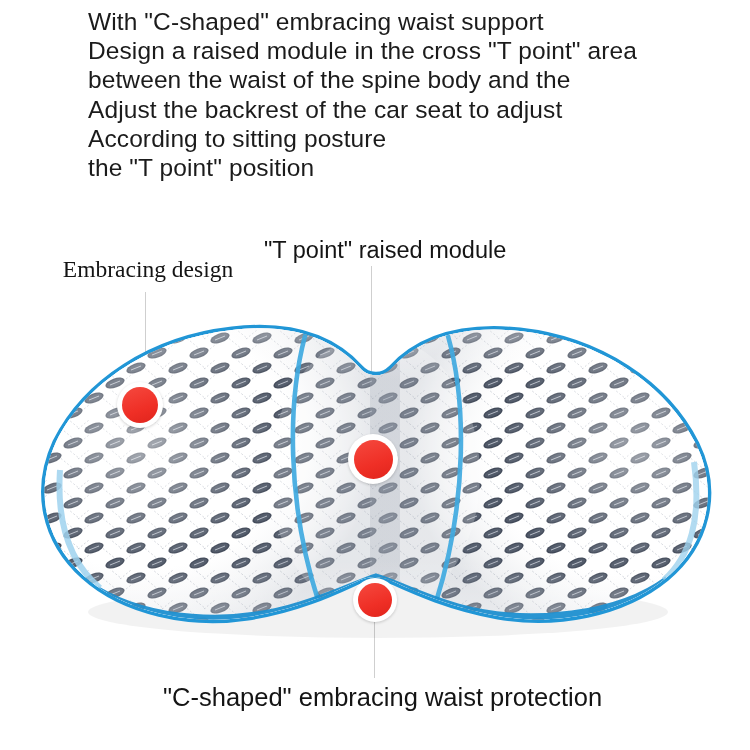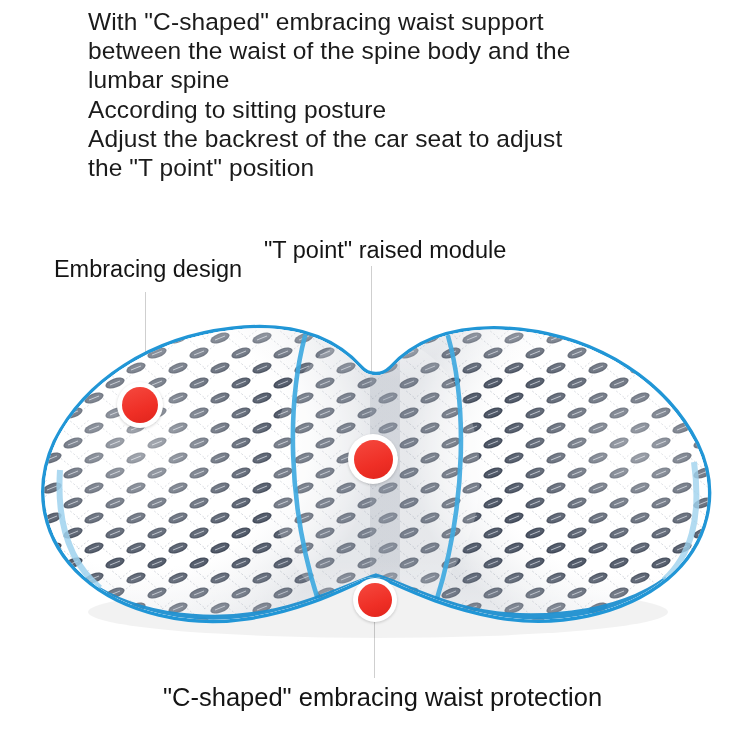--- a/index.html
+++ b/index.html
@@ -40,20 +40,21 @@
     color: #141414;
     white-space: nowrap;
   }
   #label-embracing {
     left: 42px;
     top: 256px;
     width: 212px;
     text-align: center;
     font-size: 23.5px;
     line-height: 27.5px;
+    font-family: Liberation Serif, serif;
   }
   #label-tpoint {
     left: 264px;
     top: 236px;
     font-size: 23.5px;
     line-height: 28px;
   }
   #label-cshaped {
     left: 163px;
     top: 682px;
@@ -111,24 +112,24 @@
   }
   #marker-bottom .dot { width: 34px; height: 34px; }
 </style>
 </head>
 <body>
 
 <div id="page">
 
   <div id="description">
     <div class="desc-line">With "C-shaped" embracing waist support</div>
+    <div class="desc-line">Design a raised module in the cross "T point" area</div>
     <div class="desc-line">between the waist of the spine body and the</div>
-    <div class="desc-line">lumbar spine</div>
+    <div class="desc-line">Adjust the backrest of the car seat to adjust</div>
     <div class="desc-line">According to sitting posture</div>
-    <div class="desc-line">Adjust the backrest of the car seat to adjust</div>
     <div class="desc-line">the "T point" position</div>
   </div>
 
   <div class="callout" id="label-embracing">
     <div>Embracing design</div>
   </div>
 
   <div class="callout" id="label-tpoint">"T point" raised module</div>
 
   <div class="callout" id="label-cshaped">"C-shaped" embracing waist protection</div>

